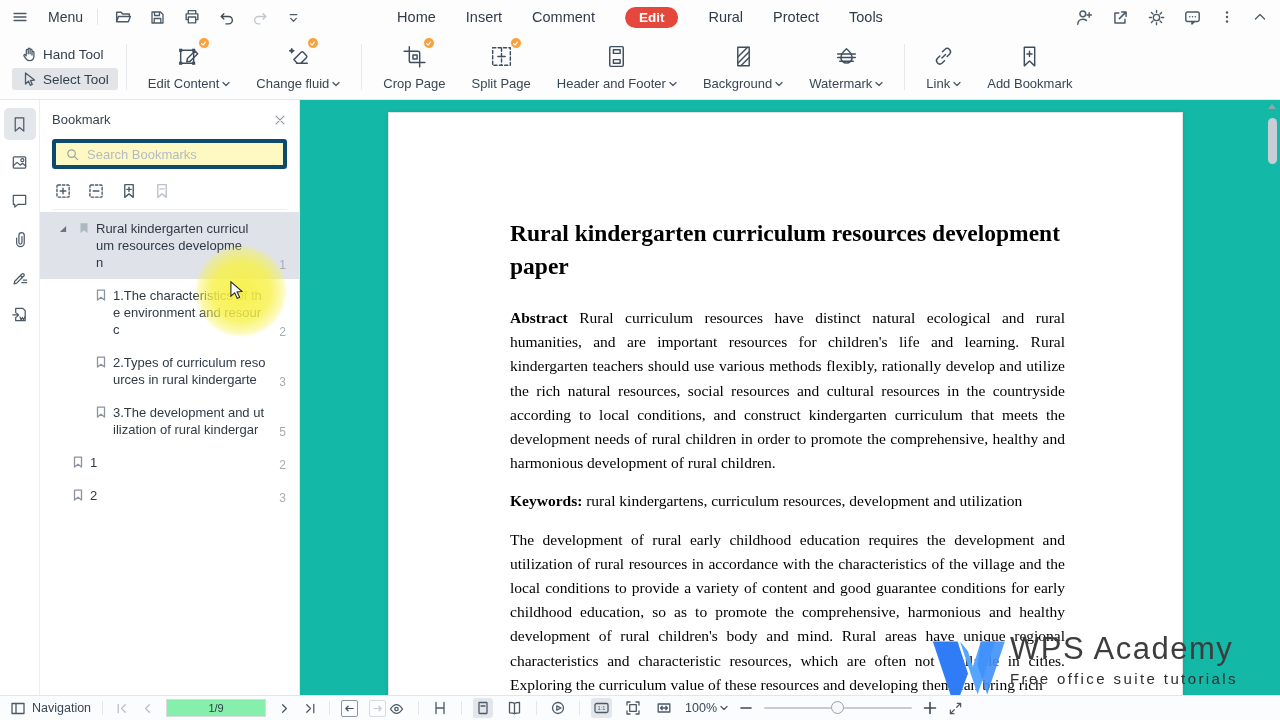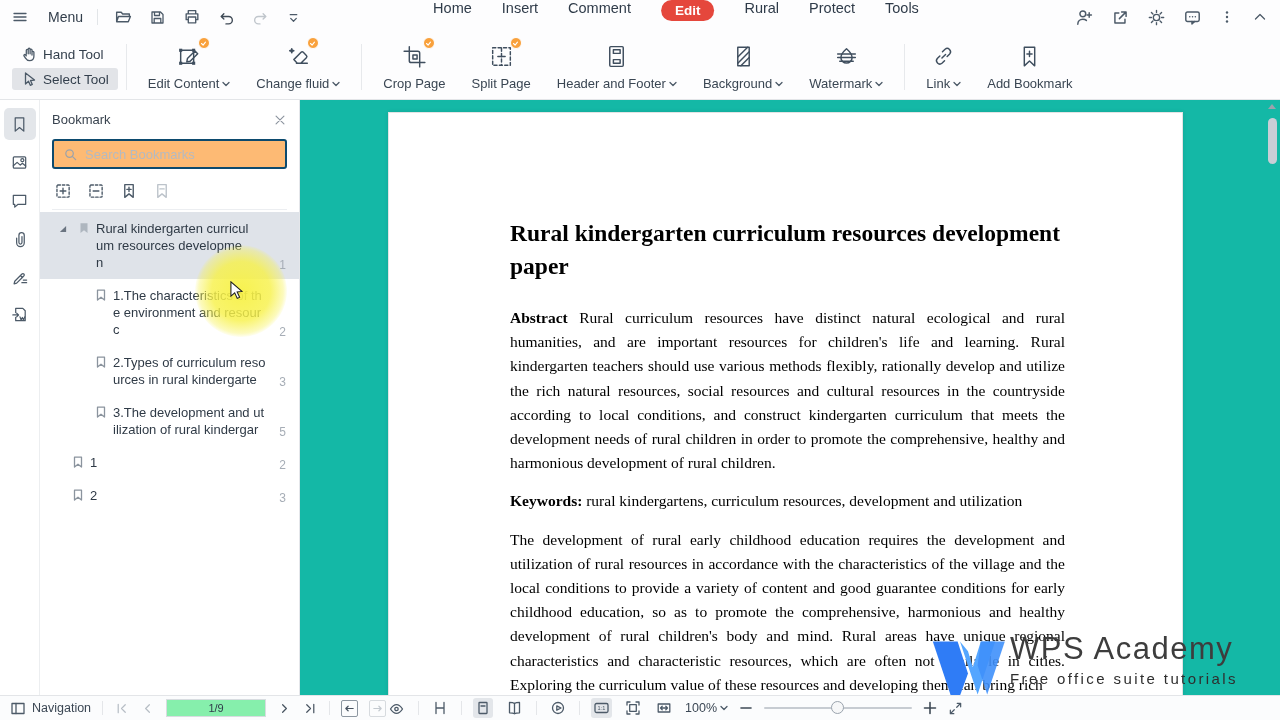--- a/index.html
+++ b/index.html
@@ -7,21 +7,21 @@
   body { font-family:"Liberation Sans",sans-serif; background:#fff; color:#3b4754; }
   svg { display:block; }
   .ic { fill:none; stroke:#4c5a68; stroke-width:1.3; stroke-linecap:round; stroke-linejoin:round; }
   .ic2 { fill:none; stroke:#3f4e5e; stroke-width:1.4; stroke-linecap:round; stroke-linejoin:round; }
 
   
   .topbar { height:34px; display:flex; align-items:center; padding:0 12px; position:relative; background:#fdfdfe; }
   .menu-group { display:flex; align-items:center; gap:20px; font-size:14px; color:#323e4b; }
   .quick-icons { display:flex; align-items:center; gap:17px; margin-left:16px; }
   .vsep { width:1px; height:16px; background:#e2e5e8; margin-left:14px; }
-  .tabs { position:absolute; left:50%; top:0; transform:translateX(-50%); height:34px; display:flex; align-items:flex-start; gap:30px; font-size:14.5px; color:#2f3b49;margin-left:36px; }
+  .tabs { position:absolute; left:50%; top:0; transform:translateX(-50%); height:34px; display:flex; align-items:center; gap:30px; font-size:14.5px; color:#2f3b49; }
   .tab { cursor:default; }
   .tab.active { background:#e5473c; color:#fff; font-weight:bold; font-size:13.5px; padding:3px 14px; border-radius:12px; }
   .top-right { margin-left:auto; display:flex; align-items:center; gap:17px; }
 
   
   .ribbon { height:66px; display:flex; align-items:center; border-bottom:1px solid #e3e5e8; background:#fdfdfe; box-shadow:0 1px 2px rgba(0,0,0,.04); }
   .tool-col { margin-left:12px; display:flex; flex-direction:column; gap:3px; }
   .tool-row { display:flex; align-items:center; gap:6px; font-size:13.5px; color:#333f4c; padding:3px 9px; border-radius:3px; }
   .tool-row.active { background:#e2e4e8; }
   .rsep { width:1px; height:46px; background:#e7e9ec; margin:0 8px; }
@@ -31,21 +31,21 @@
   .badge { position:absolute; top:-5px; right:-7px; width:12px; height:12px; border-radius:50%; background:#f9a13c; border:1.5px solid #fff; display:flex; align-items:center; justify-content:center; }
 
   
   .bodywrap { position:relative; height:595px; display:flex; }
   .strip { width:40px; border-right:1px solid #eceef0; display:flex; flex-direction:column; align-items:center; padding-top:8px; gap:6px; background:#fff; }
   .strip-item { width:32px; height:32px; display:flex; align-items:center; justify-content:center; border-radius:5px; }
   .strip-item.active { background:#e3e6ea; }
 
   .panel { width:260px; border-right:1px solid #e4e6ea; padding:12px 12px 0; background:#fff; }
   .panel-head { display:flex; align-items:center; justify-content:space-between; font-size:13px; color:#39434f; }
-  .searchbox { margin-top:12px; height:30px; border:2px solid #0c4a6e; border-radius:3px; display:flex; align-items:center; gap:7px; padding:0 9px; background:#fdba74; }
+  .searchbox { margin-top:12px; height:30px; border:4px solid #0c4a6e; border-radius:3px; display:flex; align-items:center; gap:7px; padding:0 9px; background:#fef9c3; }
   .searchbox input { border:0; outline:0; flex:1; font-size:13px; color:#39434f; font-family:"Liberation Sans",sans-serif; background:transparent; }
   .searchbox input::placeholder { color:#b3bac2; }
   .panel-tools { margin-top:13px; display:flex; align-items:center; gap:15px; padding:0 2px 9px; border-bottom:1px solid #eceef1; }
 
   .tree { margin:2px -12px 0; }
   .bm-item { position:relative; display:flex; align-items:flex-start; gap:6px; padding:8px 26px 8px 38px; }
   .bm-item.selected { background:#dfe3e9; }
   .bm-item .tri { position:absolute; left:19px; top:13px; }
   .bm-item.child { padding-left:55px; }
   .bm-text { font-size:13px; line-height:17px; color:#2f3a46; width:153px; word-break:break-all; }

